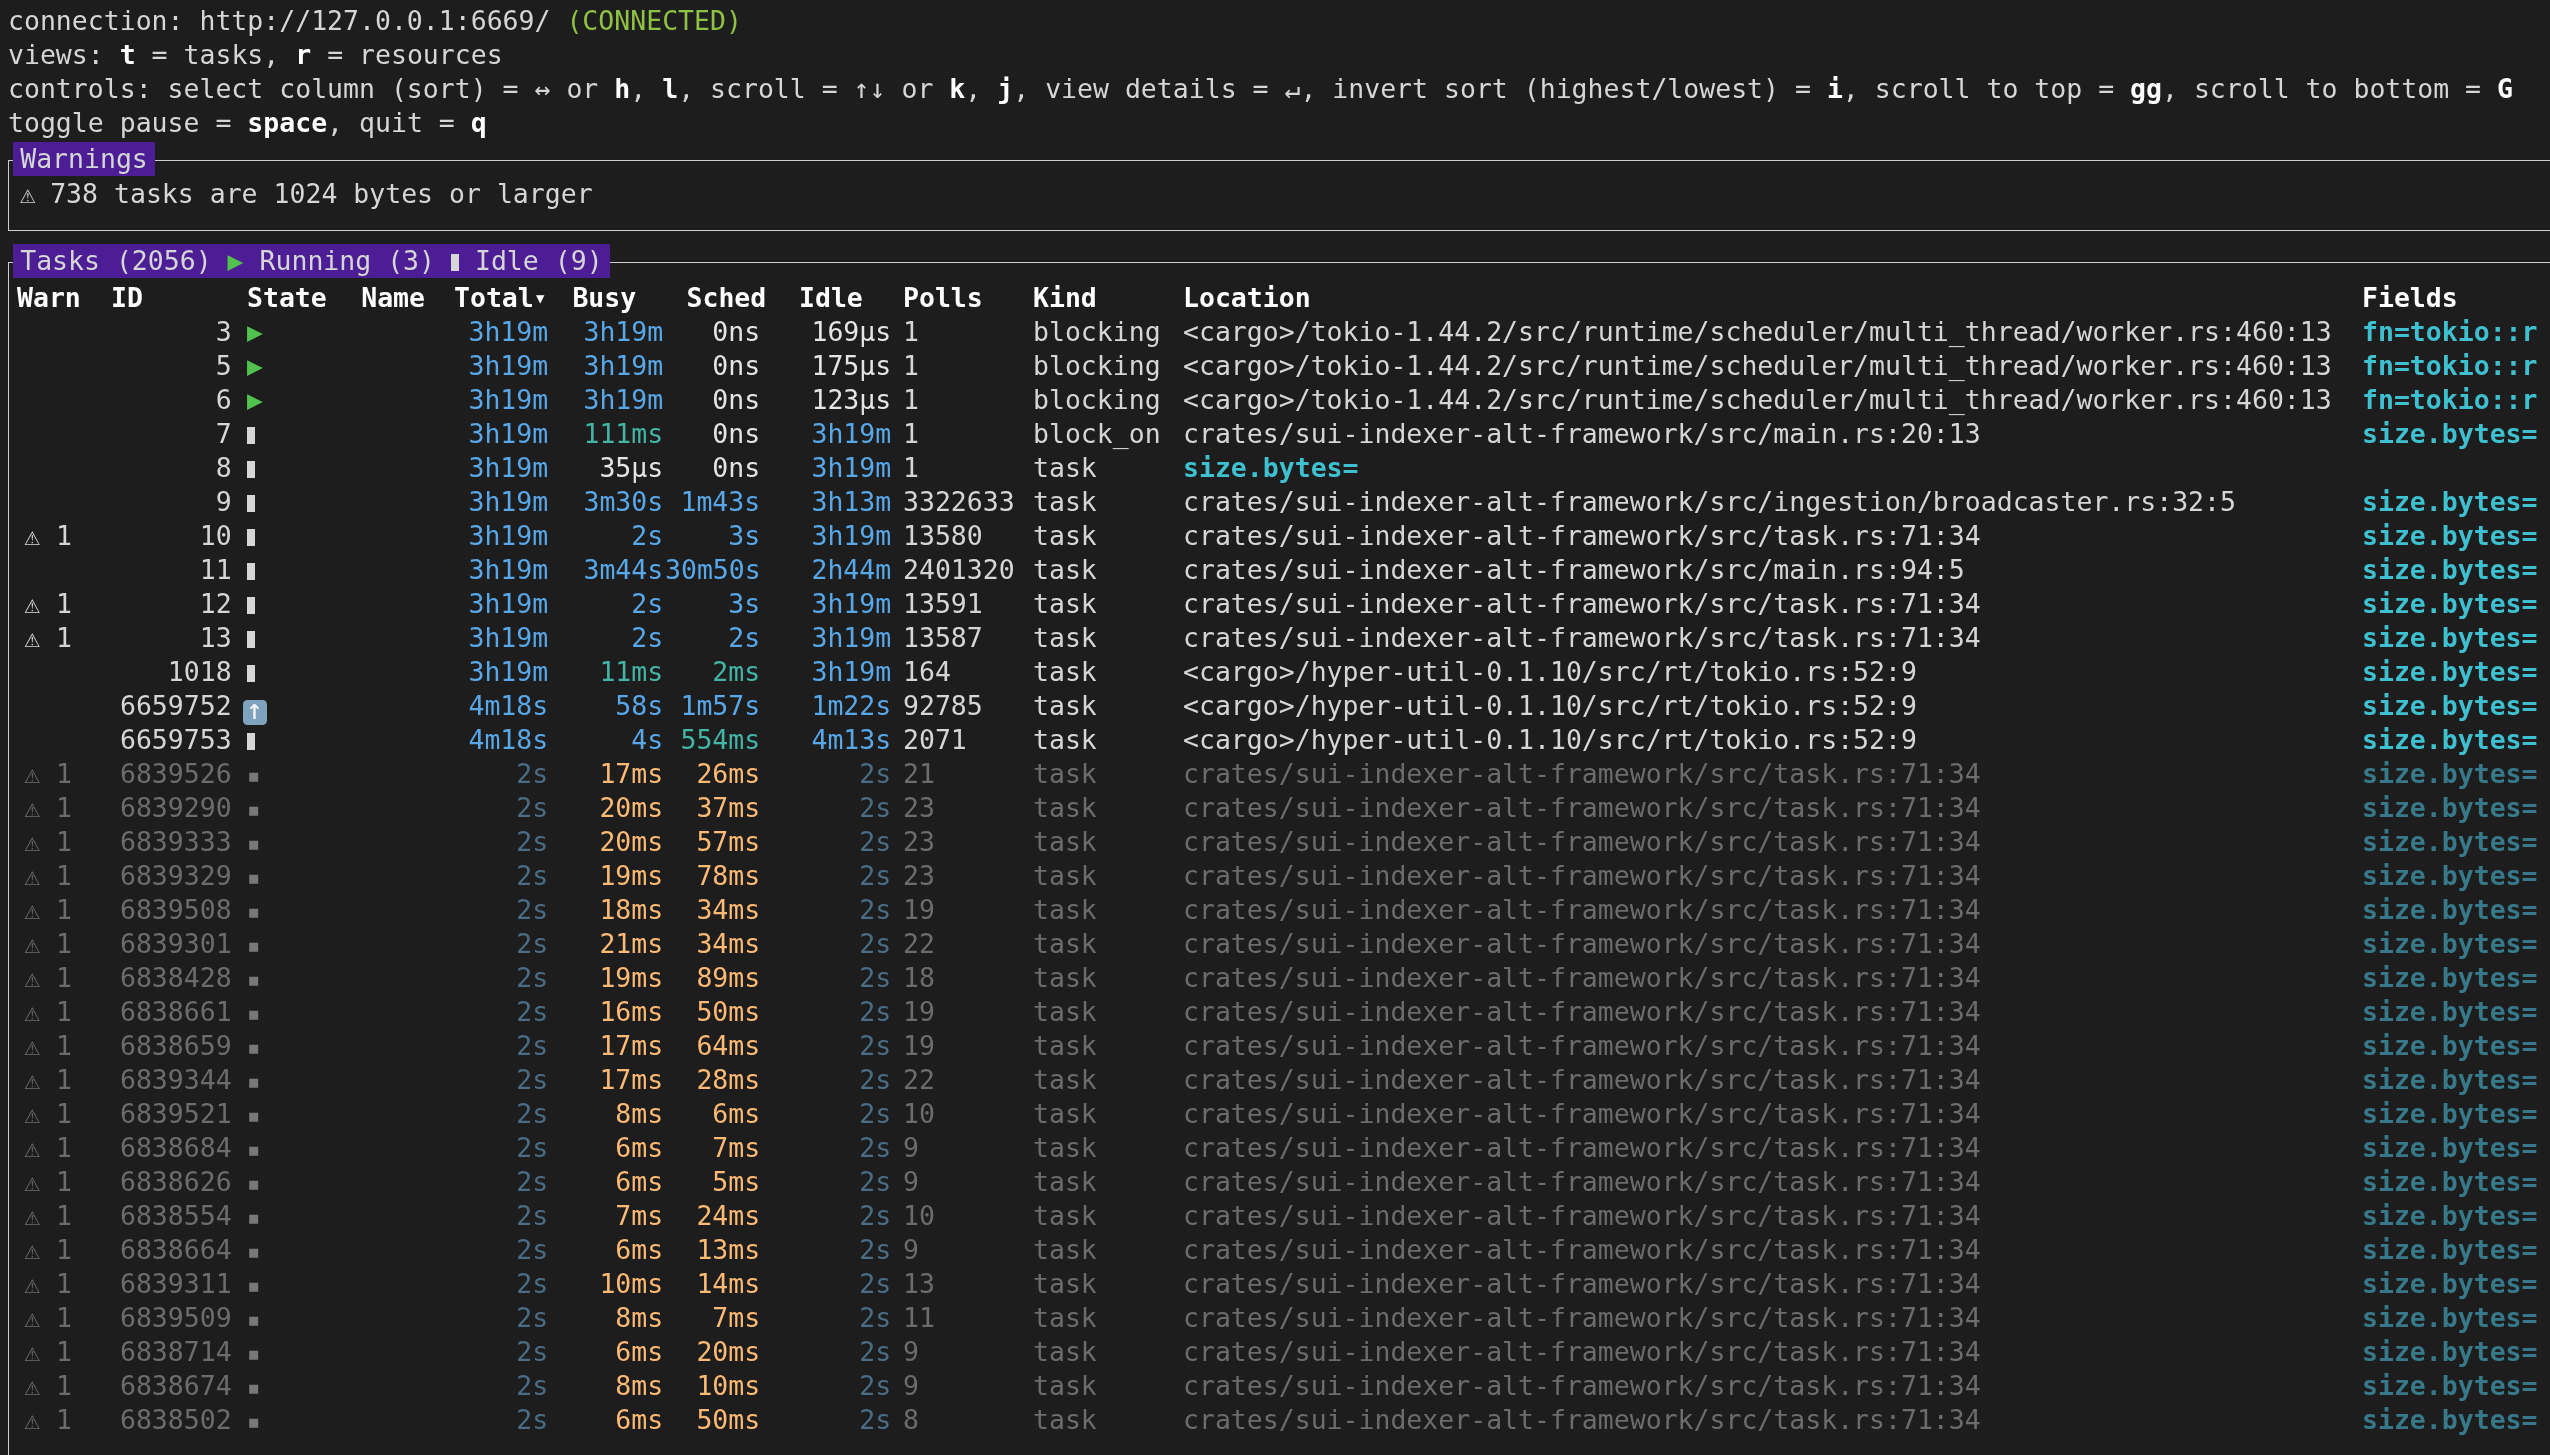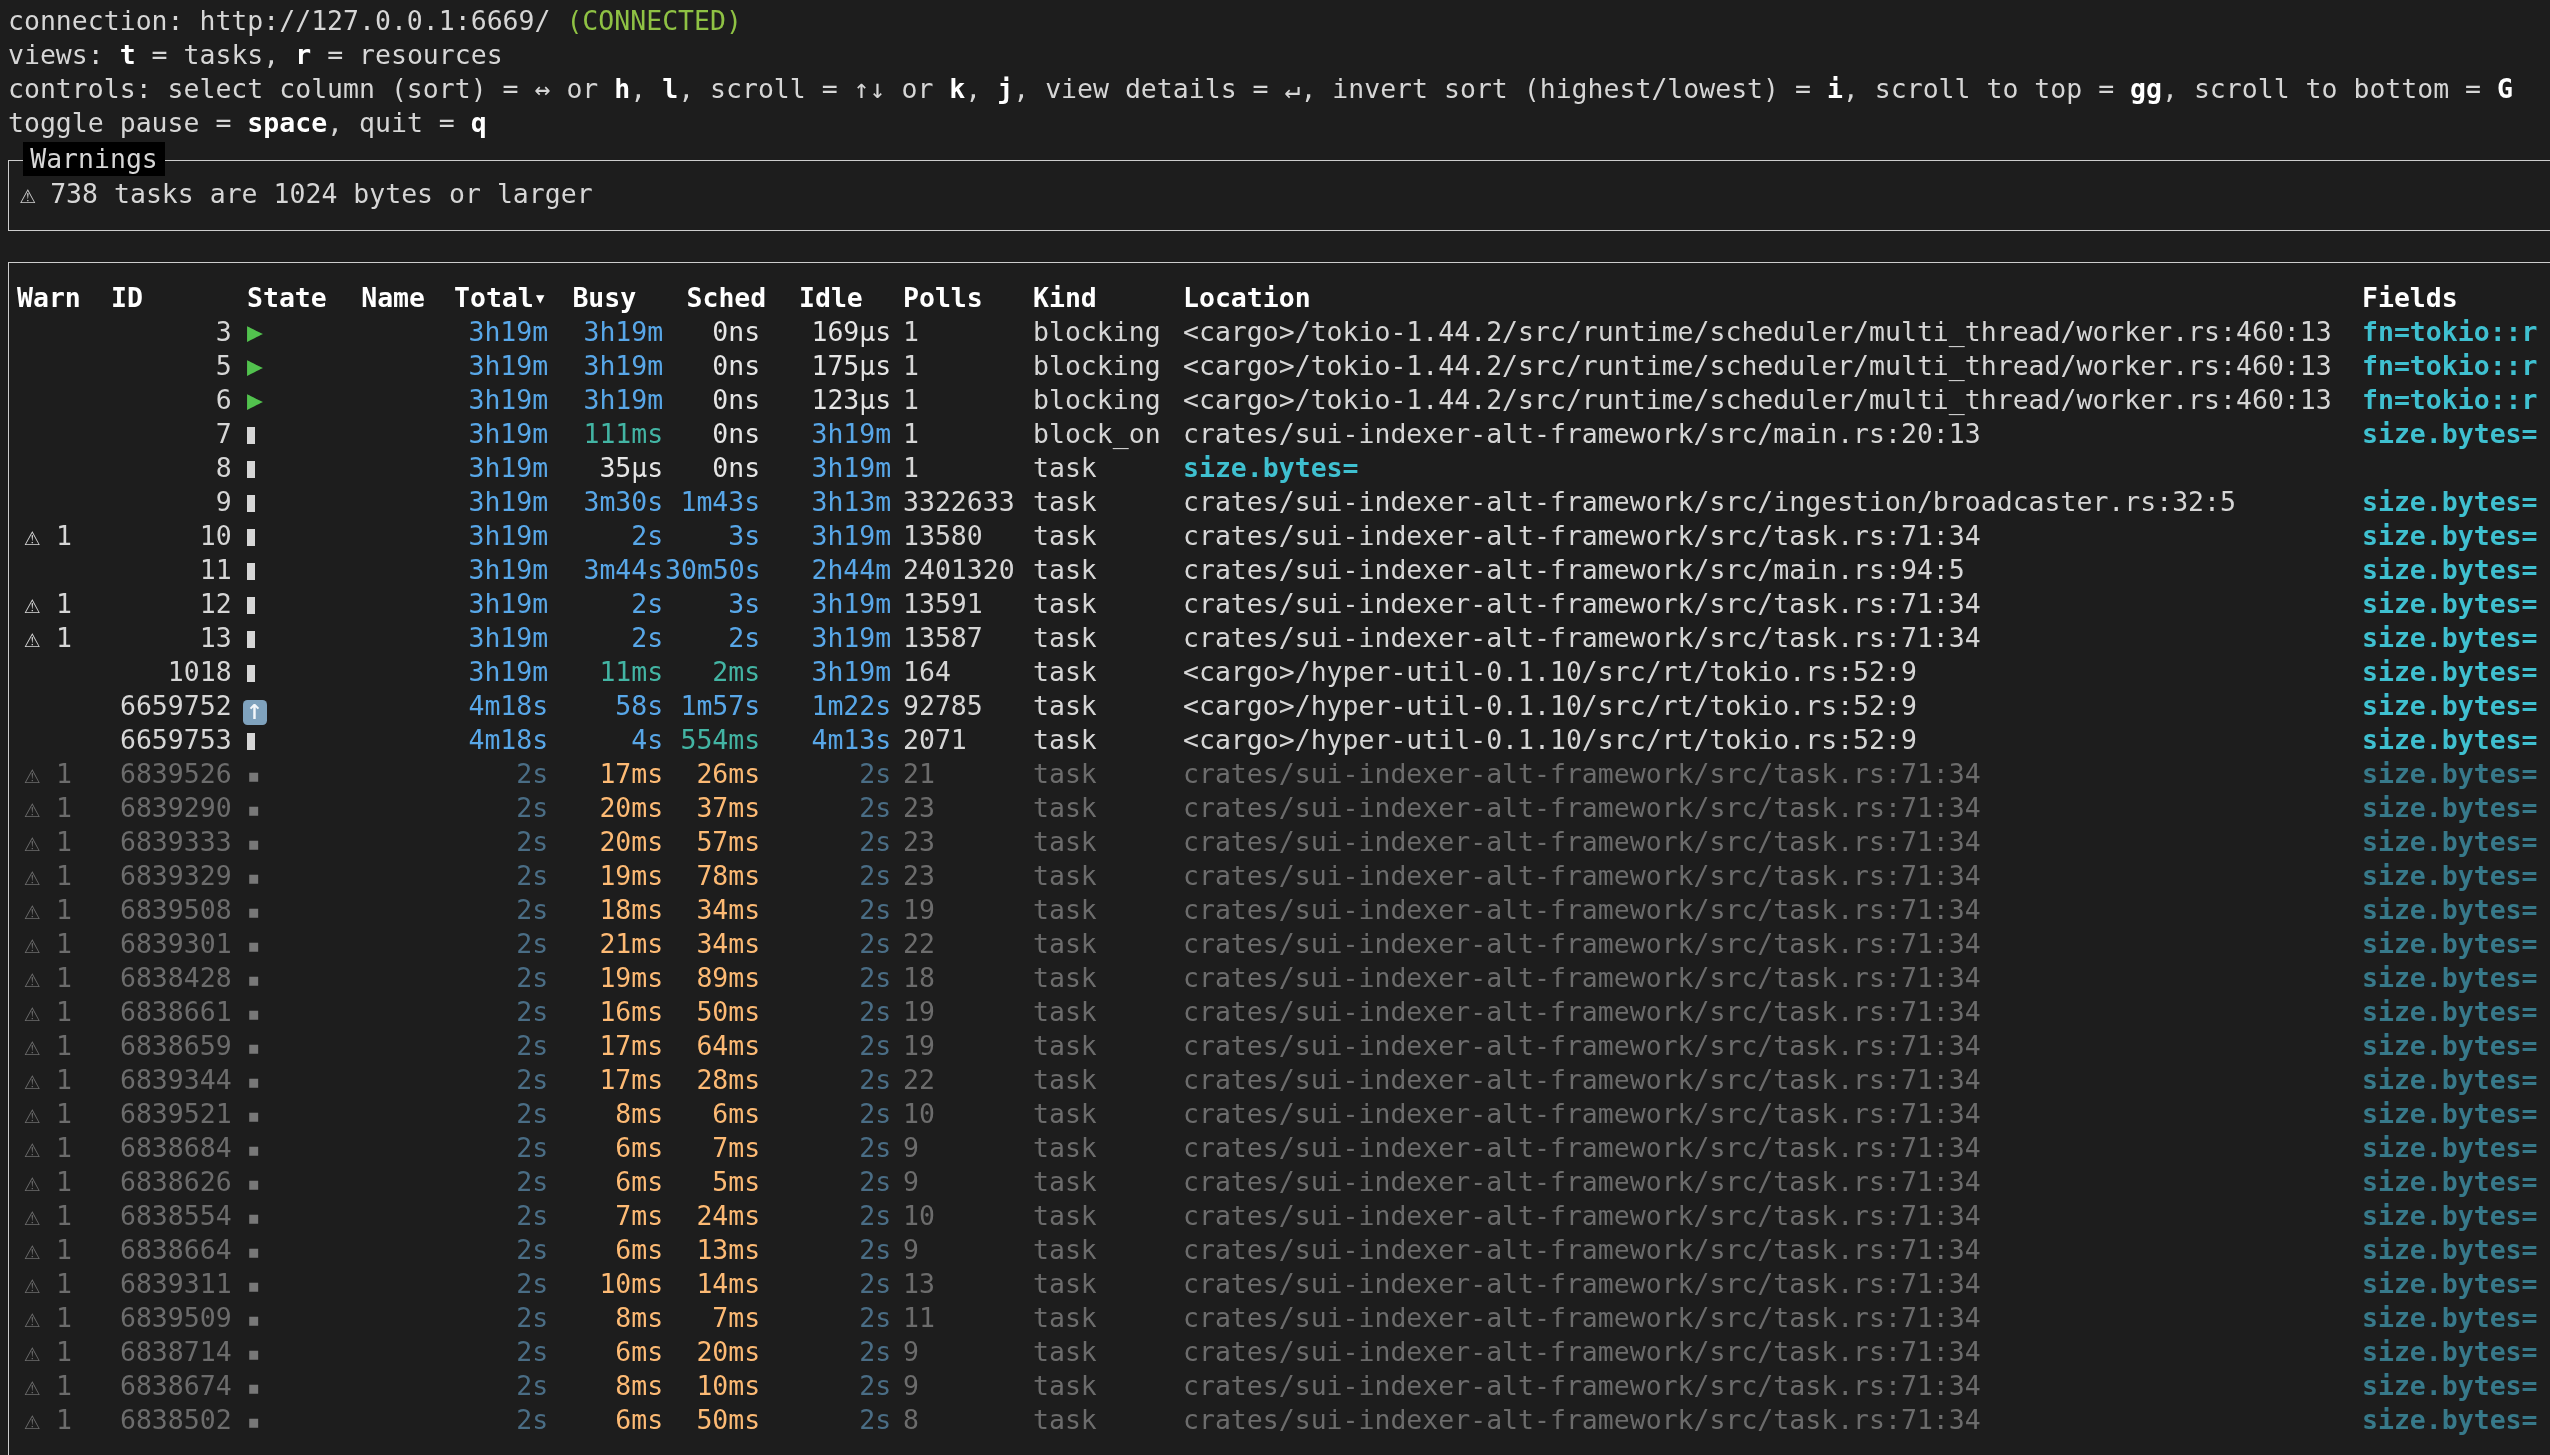--- a/index.html
+++ b/index.html
@@ -12,21 +12,21 @@
   .terminal{position:relative;width:2550px;height:1456px;overflow:hidden;padding:3.6px 0 0 8px}
 
   
   .status-line{height:34px;line-height:34px;white-space:nowrap}
   .seg-plain{color:inherit}
   .seg-bold{font-weight:bold;color:#ffffff}
   .seg-connected{font-weight:normal;color:#8fc244}
 
   
   .box{position:relative;border:1.8px solid #cdcdcd;width:2559px}
-  .box-title{position:absolute;top:-19px;left:14px;background:#000000;padding:0 7.2px;line-height:34px;white-space:nowrap}
+  .box-title{position:absolute;top:-19px;left:4px;background:#4c1d95;padding:0 7.2px;line-height:34px;white-space:nowrap}
   .warnings-box{margin-top:20px;height:71px;padding:16px 0 0 10.8px}
   .warning-line{line-height:34px;white-space:nowrap}
   .warning-line .warn-ic{color:#cdcdcd;margin-right:14.4px}
   .tasks-box{margin-top:31px;height:1229px;border-bottom:none;padding:18px 0 0 0}
 
   
   .ttable{margin-left:8px}
   .thead,.trow{
     display:grid;
     grid-template-columns:94px 126px 117px 90px 106px 115px 97px 131px 140px 150px 1179px 193px;
@@ -84,20 +84,21 @@
     </div>
 
   <div class="box warnings-box">
     <span class="box-title">Warnings</span>
     <div class="warning-line">
       <span class="warn-ic">⚠</span><span>738 tasks are 1024 bytes or larger</span>
     </div>
   </div>
 
   <div class="box tasks-box">
+    <span class="box-title"><span class="seg-plain">Tasks (2056) </span><span class="icon-run">▶</span><span class="seg-plain"> Running (3) </span><span class="icon-pause"></span><span class="seg-plain"> Idle (9)</span></span>
     <div class="ttable">
       <div class="thead">
           <div class="cell c-warn"><span>Warn</span></div>
           <div class="cell c-id"><span>ID</span></div>
           <div class="cell c-state"><span>State</span></div>
           <div class="cell c-name"><span>Name</span></div>
           <div class="cell c-total"><span>Total</span><span class="sort-ind">▾</span></div>
           <div class="cell c-busy"><span>Busy</span></div>
           <div class="cell c-sched"><span>Sched</span></div>
           <div class="cell c-idle"><span>Idle</span></div>

